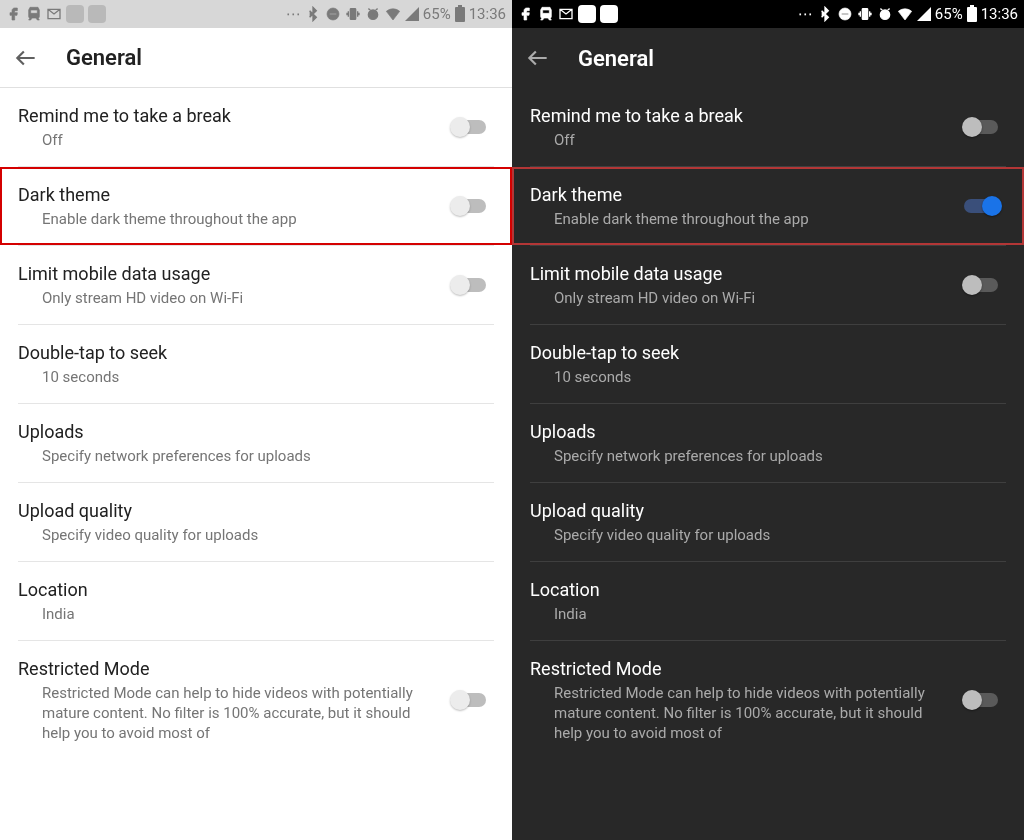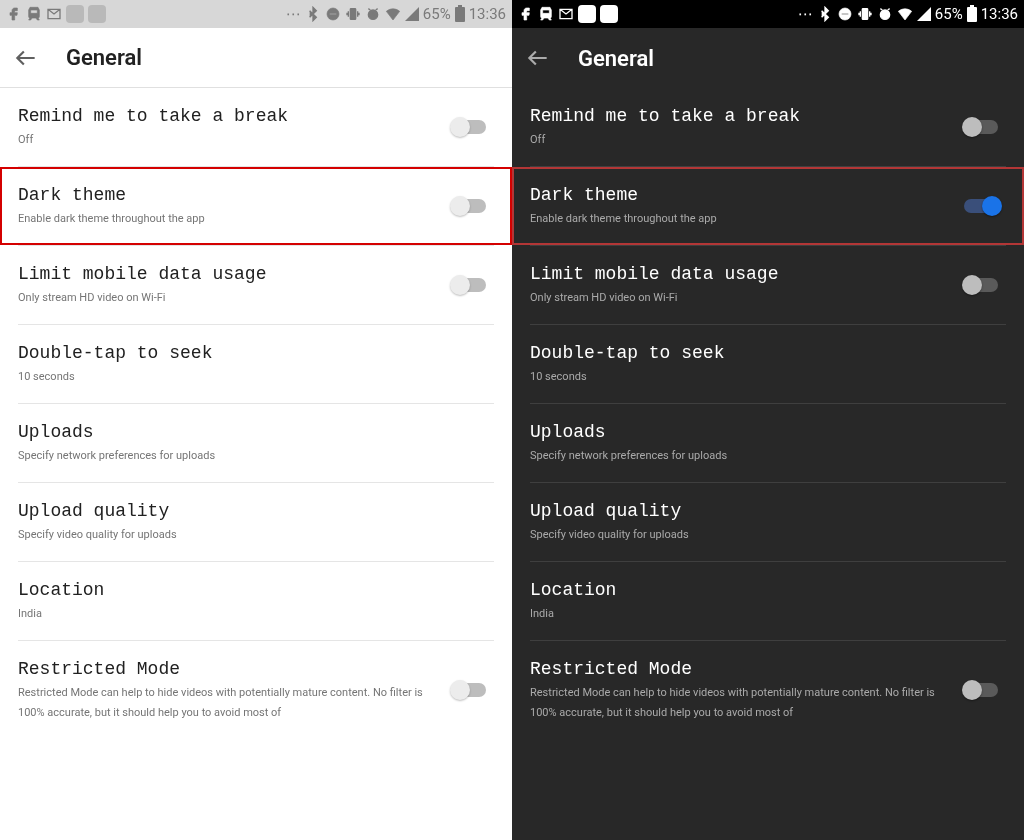--- a/index.html
+++ b/index.html
@@ -60,22 +60,22 @@
   
   .list { flex: 1; overflow: hidden; }
   .row {
     position: relative;
     padding: 16px 18px 16px 18px;
     display: flex;
     flex-direction: column;
     justify-content: center;
     min-height: 74px;
   }
-  .row .title { font-size: 18px; line-height: 24px; font-family: Liberation Mono, monospace; }
-  .row .sub { font-size: 11px; line-height: 20px; margin-top:2px;}
+  .row .title { font-size: 18px; line-height: 24px; }
+  .row .sub { font-size: 15px; line-height: 20px; margin-top:2px;margin-left:24px;}
   .light .row .sub { color:#757575; }
   .dark  .row .sub { color:#aaaaaa; }
   .light .divider { height:1px; background:#e5e5e5; margin:0 18px; }
   .dark  .divider { height:1px; background:#3f3f3f; margin:0 18px; }
 
   .row.highlight { outline: 2px solid #d40000; outline-offset:-2px;justify-content:flex-end; }
   .dark .row.highlight { outline: 2px solid #b33636; outline-offset:-2px; }
 
   
   .toggle {

